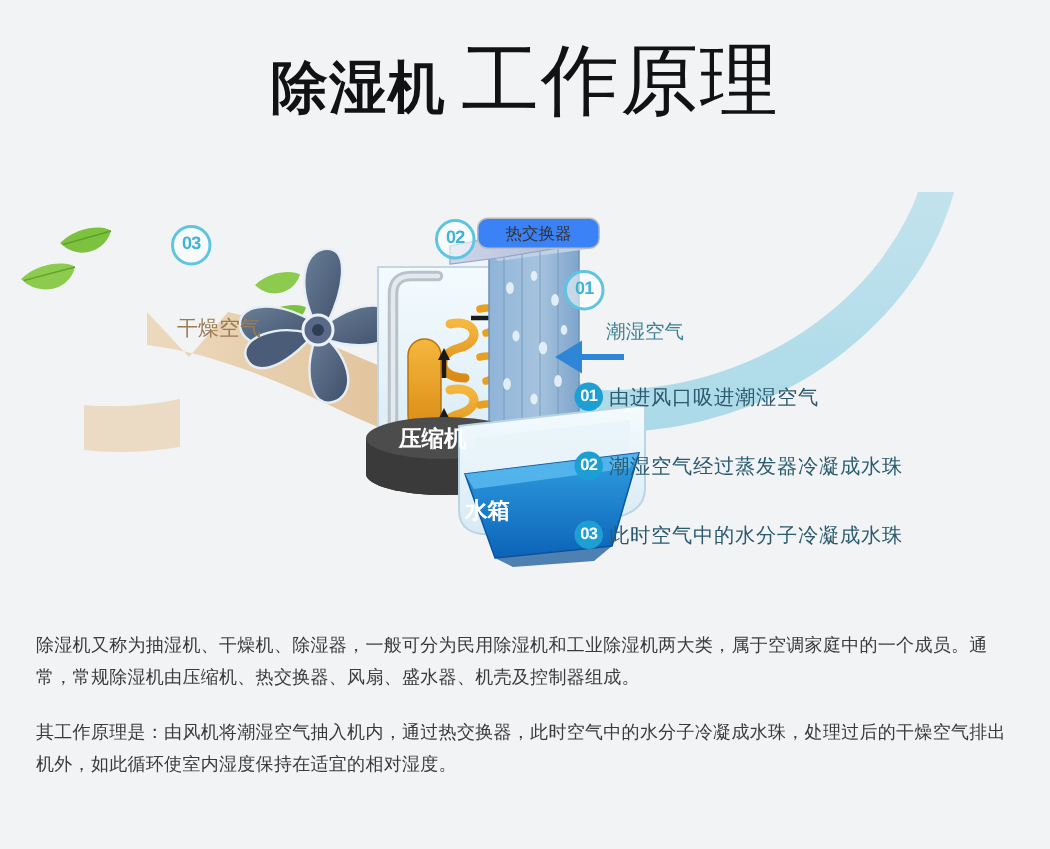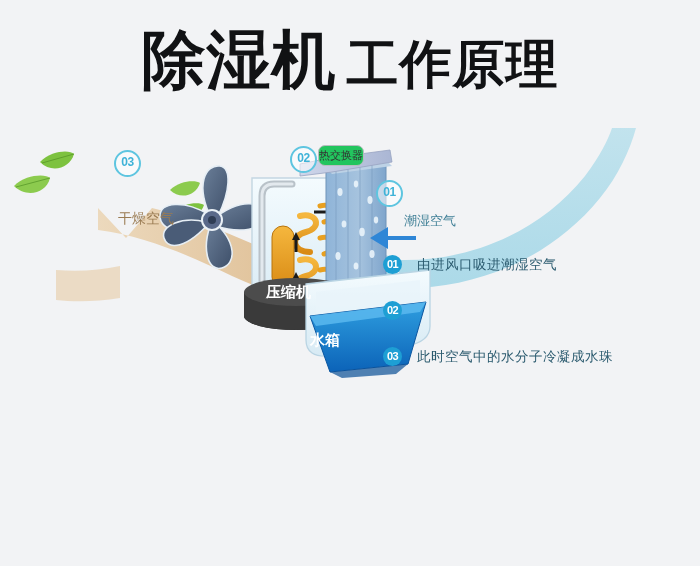--- a/index.html
+++ b/index.html
@@ -7,22 +7,22 @@
     width:700px;height:566px;
     background:#f2f3f5;
     font-family:"Liberation Sans","DejaVu Sans",sans-serif;
     overflow:hidden;position:relative;
   }
   .stage{position:absolute;inset:0;}
 
   
   .title-wrap{position:absolute;left:0;top:28px;width:700px;text-align:center;}
   .title{display:inline-block;white-space:nowrap;color:#111214;line-height:1;}
-  .title .t-a{font-size:64px;font-weight:bold;letter-spacing:1px;}
-  .title .t-b{font-size:52px;font-weight:bold;letter-spacing:1px;margin-left:10px;}
+  .title .t-a{font-size:38px;font-weight:bold;letter-spacing:1px;}
+  .title .t-b{font-size:52px;font-weight:normal;letter-spacing:1px;margin-left:10px;}
 
   
   .diagram{position:absolute;left:0;top:120px;width:700px;height:280px;}
   .diagram svg{position:absolute;left:0;top:0;}
 
   
   .badge-outline{
     position:absolute;width:23px;height:23px;border-radius:50%;
     border:2px solid #5ec5e0;color:#3fb3d8;background:rgba(255,255,255,.55);
     font-size:12px;font-weight:bold;line-height:21px;text-align:center;
@@ -33,29 +33,29 @@
     background:#1e9fd4;color:#ffffff;flex:0 0 19px;
     font-size:11px;font-weight:bold;line-height:19px;text-align:center;
     letter-spacing:-0.5px;
   }
 
   
   .dlabel{position:absolute;white-space:nowrap;}
   .lbl-dry{font-size:14px;color:#9a7b52;font-weight:normal;}
   .lbl-humid{font-size:13px;color:#3f7f96;}
   .lbl-chip{
-    font-size:11px;color:#333;background:#22c55e;border:1px solid #b9bcc0;
-    border-radius:7px;padding:2px 0;position:absolute;white-space:nowrap;
+    font-size:11px;color:#333;background:#3b82f6;border:1px solid #b9bcc0;
+    border-radius:7px;padding:2px 18px;position:absolute;white-space:nowrap;
   }
   .lbl-white{font-size:15px;color:#ffffff;font-weight:bold;position:absolute;white-space:nowrap;}
 
   
   .legend{position:absolute;left:383px;top:255px;width:300px;}
   .legend-row{display:flex;align-items:center;margin-bottom:27px;}
-  .legend-text{font-size:13.5px;color:#2a5a6e;margin-left:15px;letter-spacing:.5px;}
+  .legend-text{font-size:13.5px;color:#2a5a6e;margin-left:4px;letter-spacing:.5px;}
 
   
   .body-copy{position:absolute;left:24px;top:420px;width:655px;}
   .para{font-size:12px;line-height:21px;color:#3a3a3a;letter-spacing:.2px;margin:0 0 16px 0;}
   .para:last-child{margin-bottom:0;}
 </style>
 </head>
 <body>
 
 <div class="stage">
@@ -230,21 +230,26 @@
     <div class="lbl-white" style="left:310px;top:211px;">水箱</div>
   </div>
 
   <div class="legend">
     <div class="legend-row">
       <div class="badge-solid">01</div>
       <div class="legend-text">由进风口吸进潮湿空气</div>
     </div>
     <div class="legend-row">
       <div class="badge-solid">02</div>
+      <div class="legend-text">潮湿空气经过蒸发器冷凝成水珠</div>
     </div>
     <div class="legend-row">
       <div class="badge-solid">03</div>
       <div class="legend-text">此时空气中的水分子冷凝成水珠</div>
     </div>
   </div>
 
+  <div class="body-copy">
+    <p class="para">除湿机又称为抽湿机、干燥机、除湿器，一般可分为民用除湿机和工业除湿机两大类，属于空调家庭中的一个成员。通常，常规除湿机由压缩机、热交换器、风扇、盛水器、机壳及控制器组成。</p>
+    <p class="para">其工作原理是：由风机将潮湿空气抽入机内，通过热交换器，此时空气中的水分子冷凝成水珠，处理过后的干燥空气排出机外，如此循环使室内湿度保持在适宜的相对湿度。</p>
+  </div>
 
 </div>
 
 </body></html>

